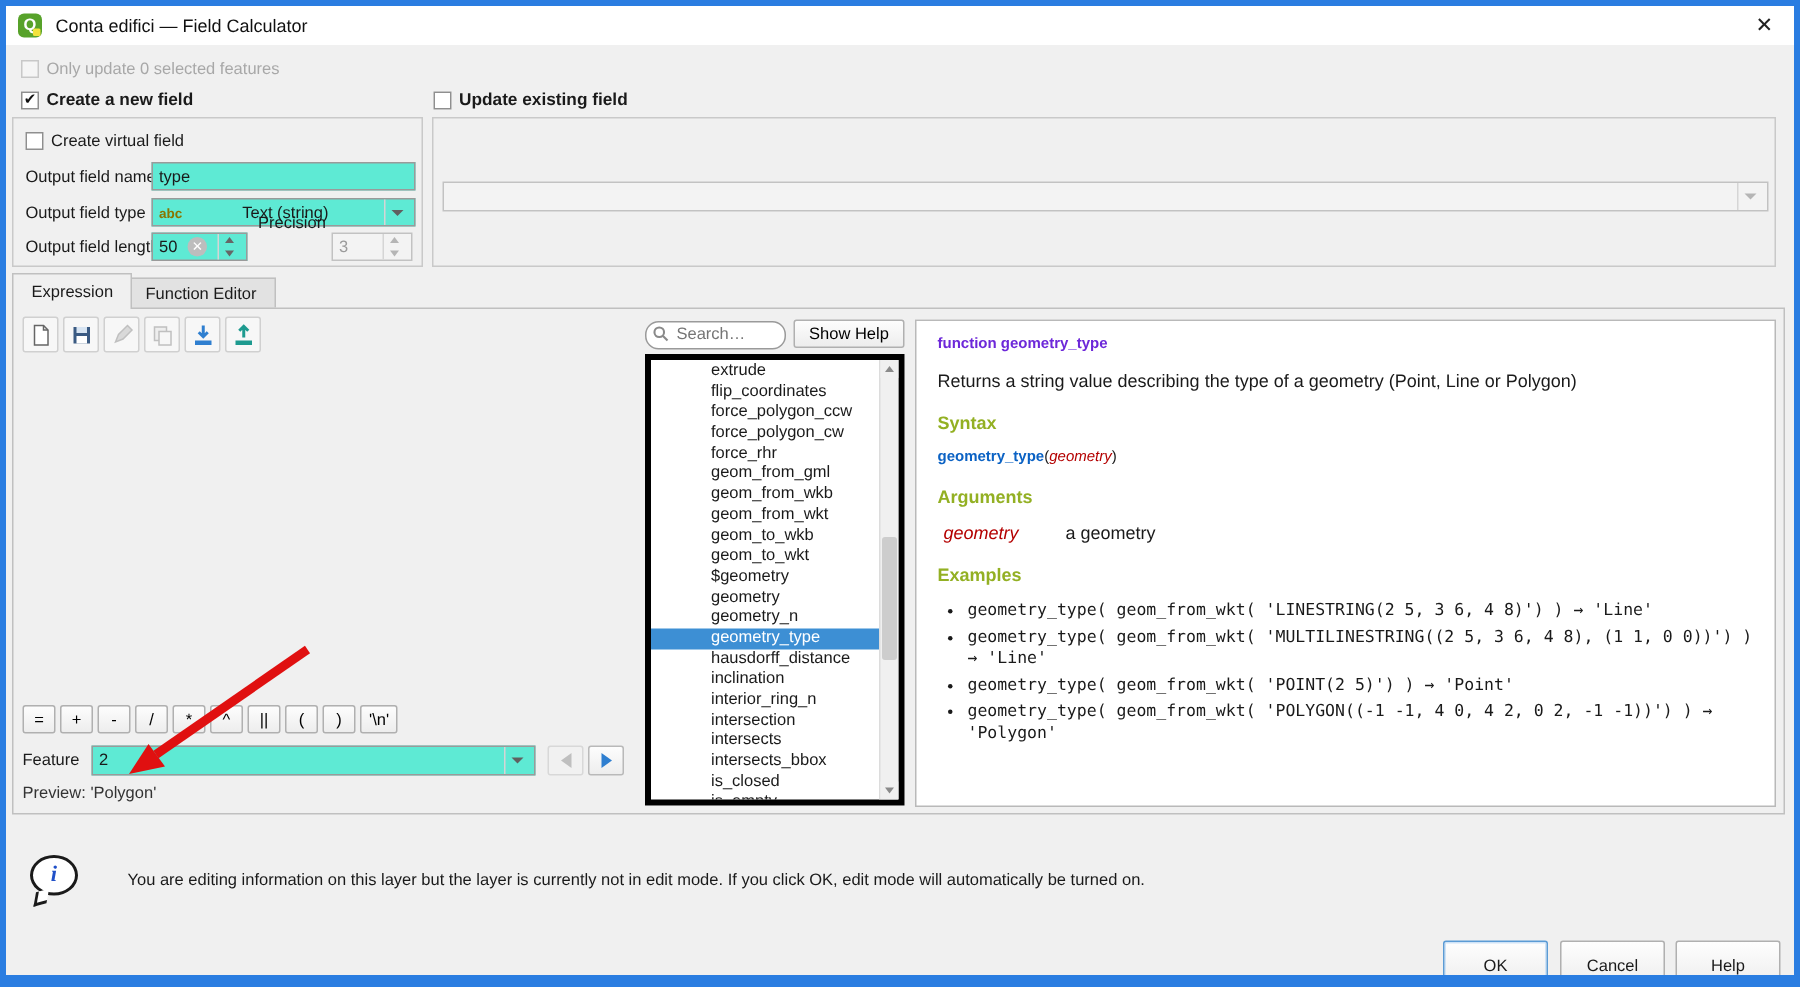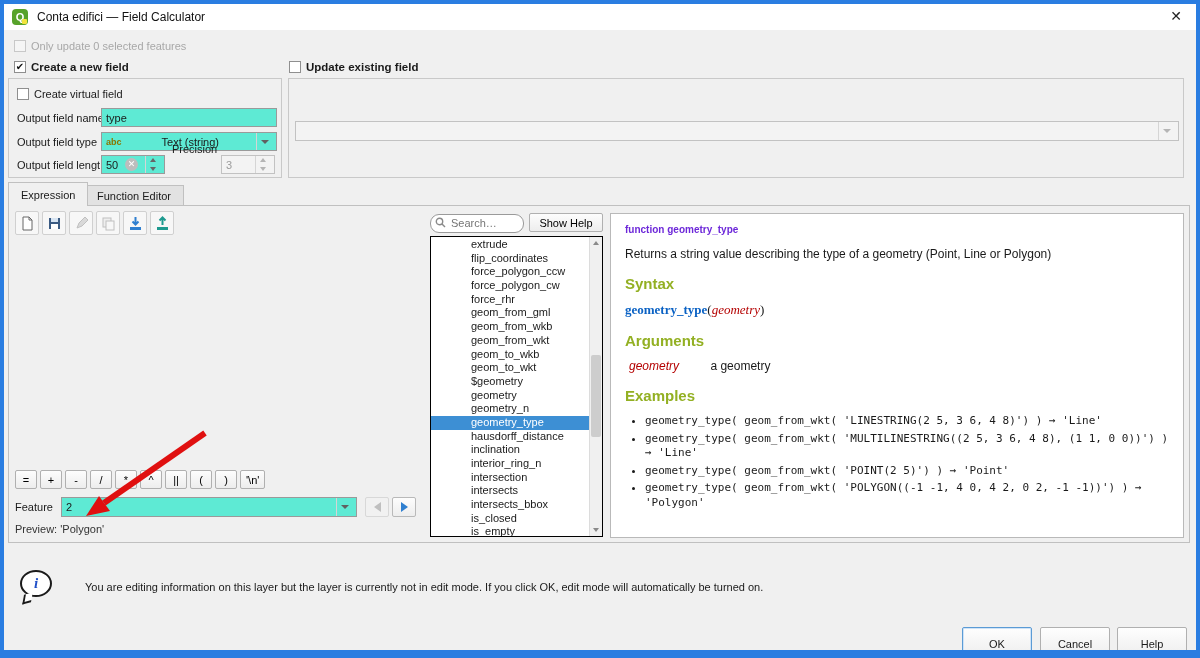--- a/index.html
+++ b/index.html
@@ -43,33 +43,33 @@
   .feature-row{position:absolute;left:6px;top:291px;width:400px;height:36px;}
   .navbtn{position:absolute;width:24px;height:20px;border:1px solid #b9b9b9;background:linear-gradient(#fdfdfd,#ededed);display:flex;align-items:center;justify-content:center;border-radius:2px;box-sizing:border-box;}
   .navbtn.disabled{border-color:#d8d8d8;background:#f1f1f1;}
   .tri-l{width:0;height:0;border-top:5px solid transparent;border-bottom:5px solid transparent;border-right:7px solid #bfbfbf;}
   .tri-r{width:0;height:0;border-top:5px solid transparent;border-bottom:5px solid transparent;border-left:7px solid #2f7fd0;}
   .preview{position:absolute;left:6px;top:317px;font-size:11px;color:#333;}
   .search-wrap{position:absolute;left:421px;top:7px;width:94px;height:19px;}
   .search-wrap input{width:100%;height:100%;box-sizing:border-box;border:1px solid #9a9a9a;border-radius:9px;padding:0 4px 0 20px;font-size:11px;color:#333;font-family:"Liberation Sans",sans-serif;}
   .search-ico{position:absolute;left:5px;top:4px;}
   .showhelp-btn{position:absolute;left:520px;top:7px;width:74px;height:19px;border:1px solid #b0b0b0;background:linear-gradient(#fdfdfd,#ededed);font-size:11px;border-radius:2px;font-family:"Liberation Sans",sans-serif;}
-  .fn-list{position:absolute;left:421px;top:30px;width:173px;height:301px;background:#fff;border:1px solid #000000;box-sizing:border-box;overflow:hidden;}
+  .fn-list{position:absolute;left:421px;top:30px;width:173px;height:301px;background:#fff;border:4px solid #000000;box-sizing:border-box;overflow:hidden;}
   .fn-items{position:absolute;left:0;top:1px;right:12px;}
   .fn-item{height:13.7px;line-height:13.7px;font-size:11px;padding-left:40px;color:#1a1a1a;white-space:nowrap;}
   .fn-item.selected{background:#3d8fd4;color:#fff;}
   .vscroll{position:absolute;right:0;top:0;bottom:0;width:12px;background:#f0f0f0;border-left:1px solid #dcdcdc;}
   .vs-btn{position:absolute;left:0;right:0;height:12px;display:flex;align-items:center;justify-content:center;background:#f0f0f0;}
   .vs-btn.up{top:0;} .vs-btn.down{bottom:0;}
   .vs-thumb{position:absolute;left:1px;right:1px;top:118px;height:82px;background:#cdcdcd;border-radius:2px;}
   .help-panel{position:absolute;left:601px;top:7px;width:574px;height:325px;background:#fff;border:1px solid #b9b9b9;box-sizing:border-box;padding:8px 14px;overflow:hidden;}
   .help-title{color:#6d28d9;font-weight:bold;font-size:10px;margin:2px 0 12px;}
   .help-desc{font-size:12px;color:#1a1a1a;margin-bottom:12px;}
-  .help-h{color:#93b023;font-weight:bold;font-size:15px;margin:14px 0 10px;}
-  .syntax-line{font-size:13px;color:#1a1a1a;font-family:Liberation Serif, serif;}
+  .help-h{color:#93b023;font-weight:bold;font-size:12px;margin:14px 0 10px;}
+  .syntax-line{font-size:10px;color:#1a1a1a;}
   .syn-fn{color:#0b62c4;font-weight:bold;}
   .syn-arg{color:#b40000;font-style:italic;}
   .arg-row{font-size:12px;color:#1a1a1a;margin-left:4px;}
   .arg-name{color:#b40000;font-style:italic;margin-right:28px;}
   .examples{margin:4px 0 0 6px;padding-left:14px;font-family:"DejaVu Sans Mono",monospace;font-size:11px;line-height:14.5px;color:#1a1a1a;}
   .examples li{margin-bottom:3px;}
   .bubble{position:absolute;left:20px;top:570px;width:28px;height:23px;border:2px solid #1a1a1a;border-radius:50%;background:#fff;color:#2050c8;font-family:"Liberation Serif",serif;font-style:italic;font-weight:bold;font-size:15px;display:flex;align-items:center;justify-content:center;z-index:4;}
   .bubble:after{content:"";position:absolute;left:1px;bottom:-8px;width:7px;height:7px;background:#fff;border-left:2px solid #1a1a1a;border-bottom:2px solid #1a1a1a;transform:rotate(-15deg) skew(-25deg);}
   .footer-msg{position:absolute;left:85px;top:581px;font-size:11px;color:#1a1a1a;}
   .btn{position:absolute;top:627px;width:70px;height:33px;border:1px solid #b0b0b0;background:linear-gradient(#fefefe,#ececec);font-size:11px;border-radius:2px;font-family:"Liberation Sans",sans-serif;color:#1a1a1a;}

